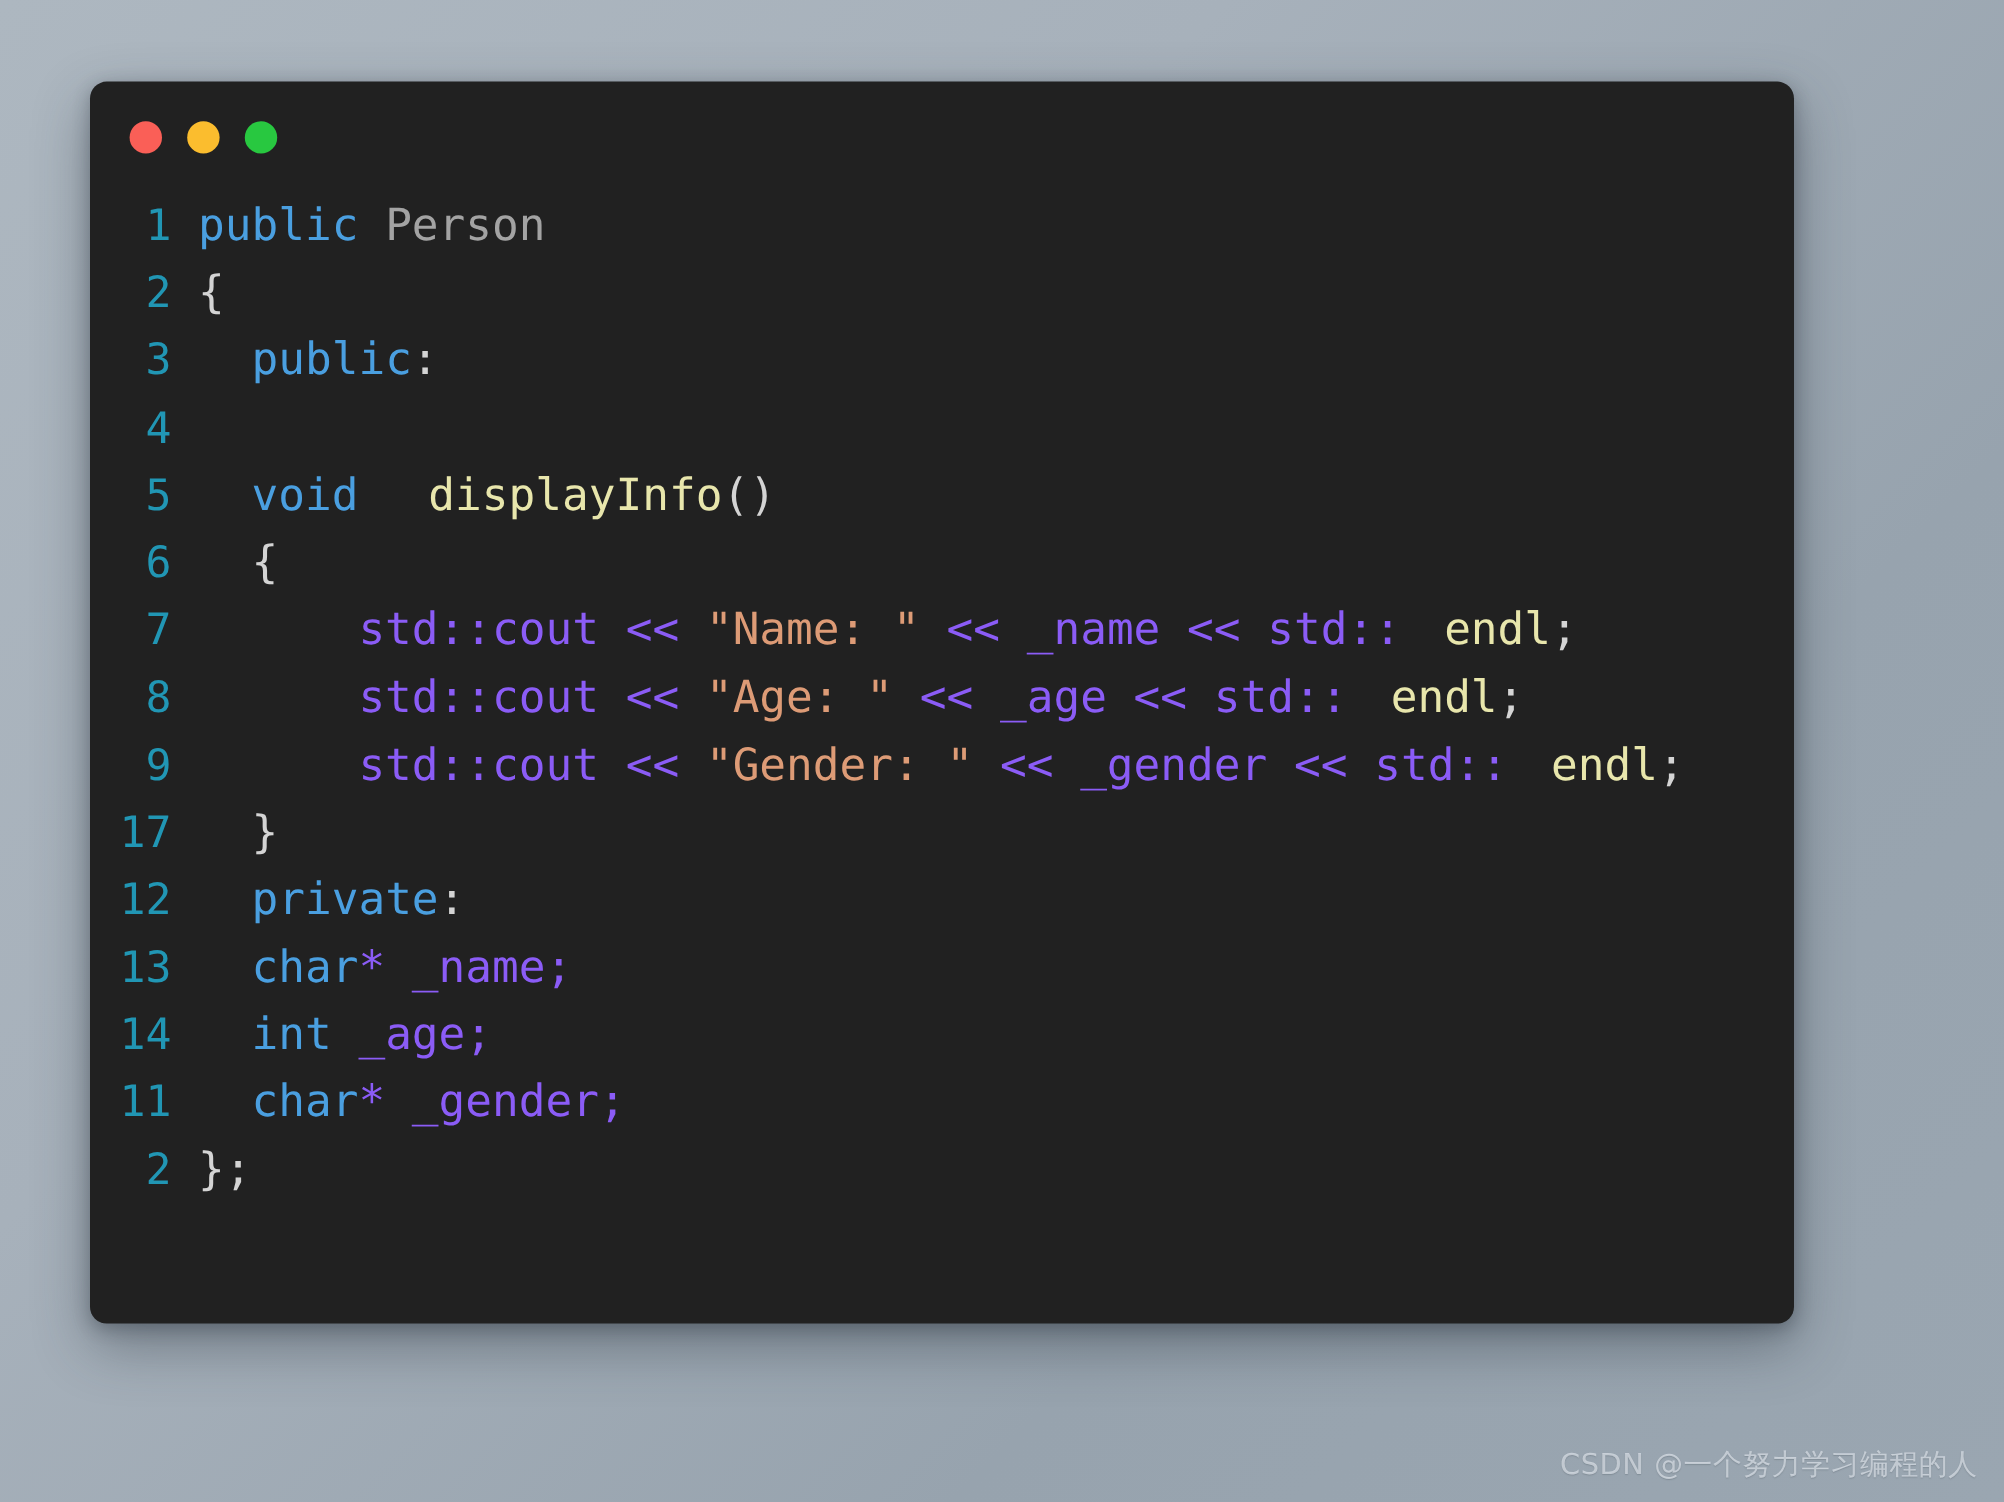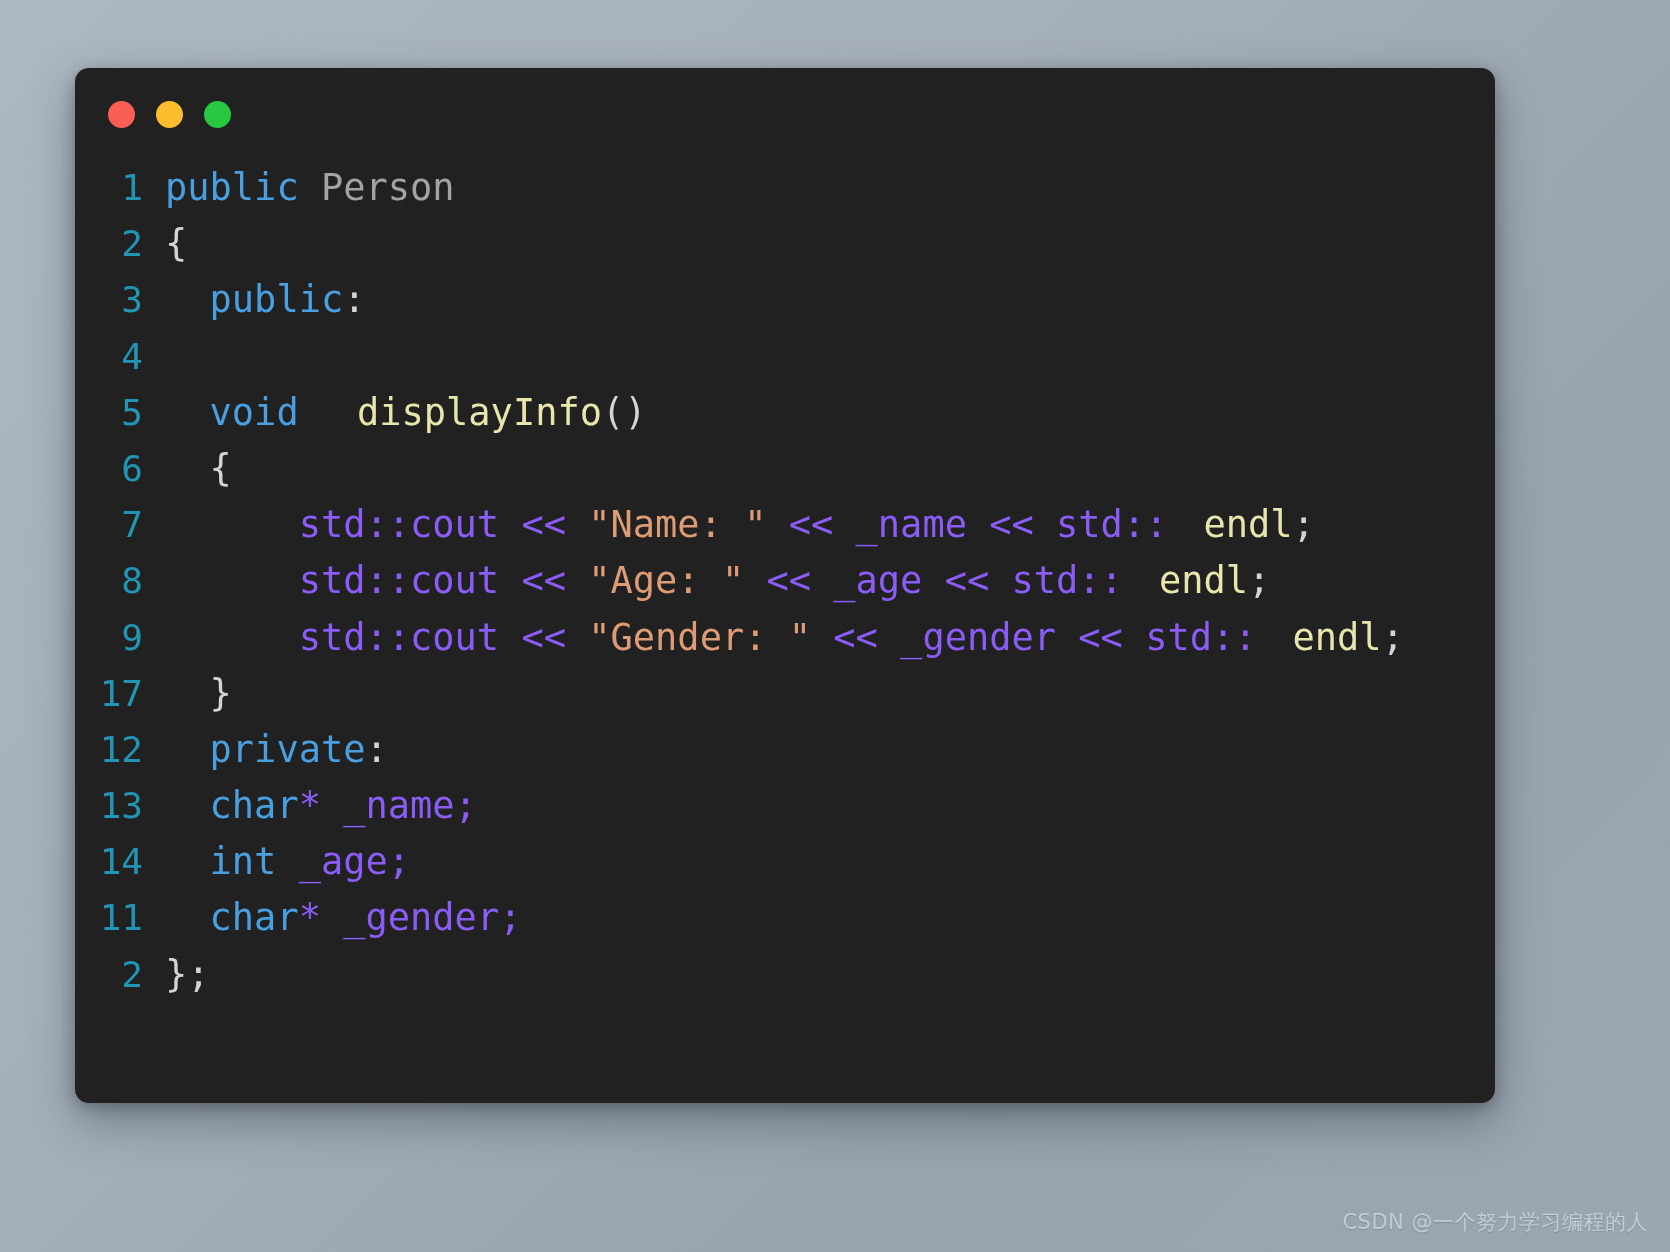--- a/index.html
+++ b/index.html
@@ -96,21 +96,21 @@
   .t-str     { color: #dd9b76; }   
   .t-plain   { color: #8b5cf6; }
   .t-punct   { color: #d4d4d4; }
 
   
   #watermark {
     position: absolute;
     right: 22px;
     bottom: 16px;
     font-family: "DejaVu Sans", sans-serif;
-    font-size: 21px;
+    font-size: 24px;
     color: rgba(232,238,243,0.62);
     letter-spacing: 0.5px;
     text-shadow: 0 1px 1px rgba(60,70,80,0.25);
     white-space: nowrap;
   }
 </style>
 </head>
 <body>
 
 <div id="stage">

